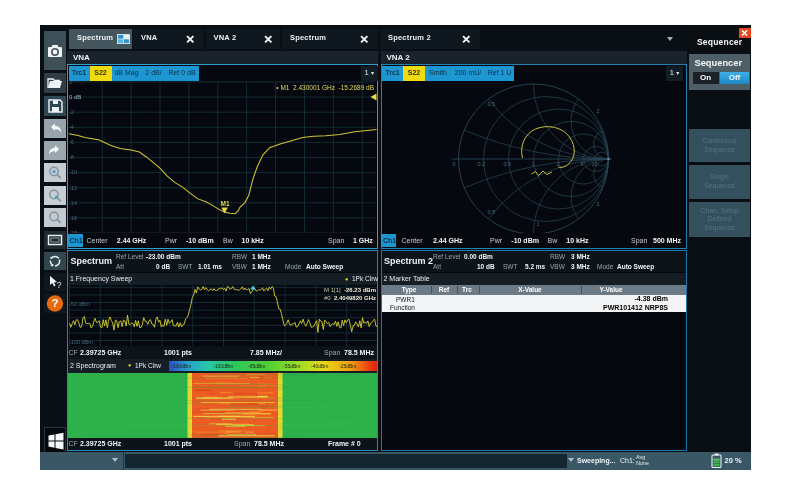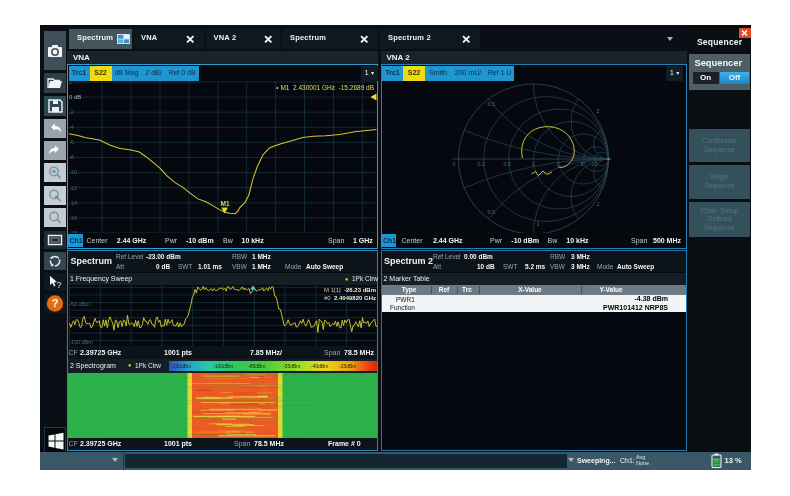--- a/index.html
+++ b/index.html
@@ -491,13 +491,13 @@
     <div style="position:absolute;left:596px;top:428.5px;font-size:5.5px;line-height:6.5px;color:#dfe7ea;">Avg<br>None</div>
     <div style="position:absolute;left:670.5px;top:428px;">
       <svg width="11" height="15" viewBox="0 0 11 15" style="display:block">
         <rect x="3.5" y="0.5" width="4" height="2" fill="#e8eef0"></rect>
         <rect x="1" y="2" width="9" height="12.5" rx="1" fill="none" stroke="#e8eef0" stroke-width="1.1"></rect>
         <rect x="2.4" y="8.2" width="6.2" height="2" fill="#3bb54a"></rect>
         <rect x="2.4" y="10.8" width="6.2" height="2.4" fill="#3bb54a"></rect>
         <rect x="2.4" y="5.6" width="6.2" height="2" fill="#58c860"></rect>
       </svg>
     </div>
-    <div style="position:absolute;left:684.5px;top:431.0px;font-size:7.5px;font-weight:bold;color:#eef3f5;white-space:nowrap;">13 %</div>
+    <div style="position:absolute;left:684.5px;top:431.0px;font-size:7.5px;font-weight:bold;color:#eef3f5;white-space:nowrap;">20 %</div>
 </div>
 </body></html>

